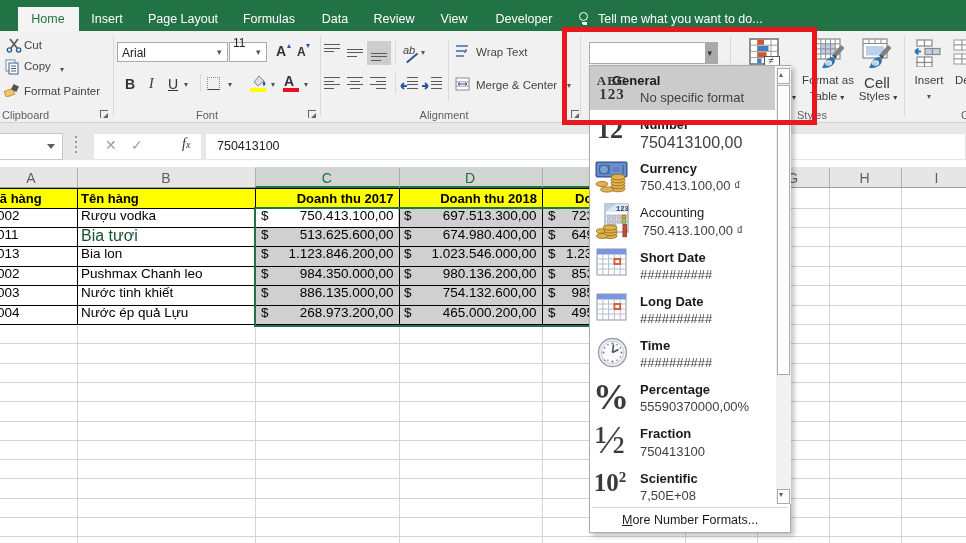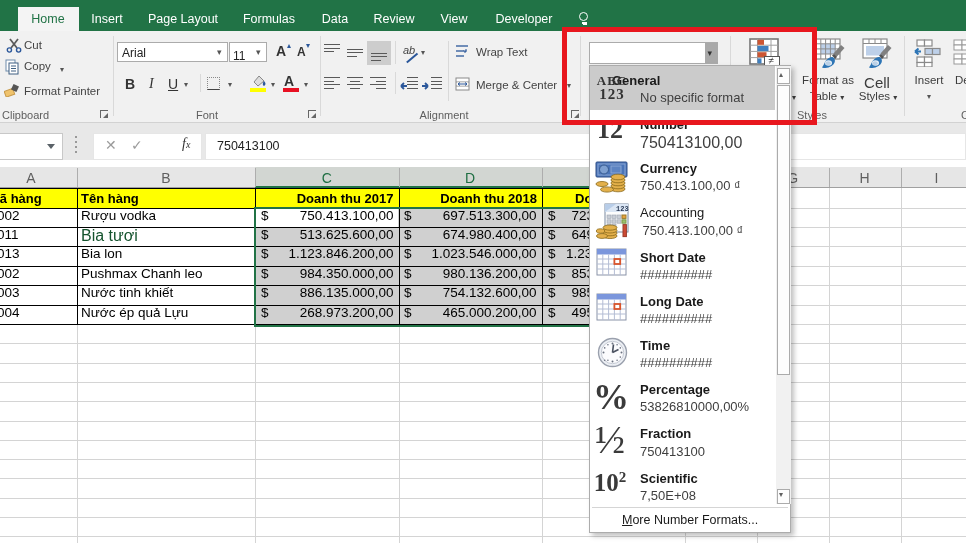--- a/index.html
+++ b/index.html
@@ -13,20 +13,21 @@
 <div class="t ctr" style="left:107px;top:11.5px;font-size:12.5px;color:#fff">Insert</div>
 <div class="t ctr" style="left:183px;top:11.5px;font-size:12.5px;color:#fff">Page Layout</div>
 <div class="t ctr" style="left:269px;top:11.5px;font-size:12.5px;color:#fff">Formulas</div>
 <div class="t ctr" style="left:335px;top:11.5px;font-size:12.5px;color:#fff">Data</div>
 <div class="t ctr" style="left:394px;top:11.5px;font-size:12.5px;color:#fff">Review</div>
 <div class="t ctr" style="left:454px;top:11.5px;font-size:12.5px;color:#fff">View</div>
 <div class="t ctr" style="left:524px;top:11.5px;font-size:12.5px;color:#fff">Developer</div>
 <div class="a" style="left:579px;top:12px;width:9px;height:9px;border:1.3px solid #fff;border-radius:50%"></div>
 <div class="a" style="left:582px;top:22px;width:5px;height:1.5px;background:#fff"></div>
 <div class="a" style="left:582.5px;top:24px;width:4px;height:1.2px;background:#fff"></div>
+<div class="t" style="left:598px;top:12px;font-size:12.5px;color:#fff">Tell me what you want to do...</div>
 <div class="a" style="left:0;top:31px;width:966px;height:92px;background:#f1f1f1;border-bottom:1px solid #d2d2d2"></div>
 <div class="a" style="left:113px;top:36px;width:1px;height:80px;background:#d9d9d9"></div>
 <div class="a" style="left:319.5px;top:36px;width:1px;height:80px;background:#d9d9d9"></div>
 <div class="a" style="left:580px;top:36px;width:1px;height:80px;background:#d9d9d9"></div>
 <div class="a" style="left:730px;top:36px;width:1px;height:80px;background:#d9d9d9"></div>
 <div class="a" style="left:904px;top:36px;width:1px;height:80px;background:#d9d9d9"></div>
 <svg class="a" style="left:6px;top:38px" width="16" height="15" viewBox="0 0 16 15">
 <g stroke="#5a5a5a" stroke-width="1.7" fill="none">
 <line x1="4" y1="1" x2="11" y2="10"></line>
         <line x1="12" y1="1" x2="5" y2="10"></line>
@@ -53,21 +54,21 @@
 <rect x="8" y="1" width="6" height="6" fill="#555" transform="rotate(25 11 4)"></rect>
     </svg>
 <div class="t" style="left:24px;top:85px;font-size:11.5px;color:#444">Format Painter</div>
 <div class="t" style="left:2px;top:109px;font-size:11px;color:#5e5e5e">Clipboard</div>
 <div class="a" style="left:100px;top:110px;width:8px;height:8px;border-top:1.5px solid #666;border-left:1.5px solid #666"></div>
 <div class="a" style="left:103px;top:113px;width:5px;height:5px;background:#666;clip-path:polygon(100% 0,100% 100%,0 100%)"></div>
 <div class="a" style="left:117px;top:42px;width:111px;height:20px;background:#fff;border:1px solid #ababab"></div>
 <div class="t" style="left:122px;top:46px;font-size:12px;color:#222">Arial</div>
 <div class="t" style="left:217px;top:47px;font-size:9px;color:#555">▾</div>
 <div class="a" style="left:229px;top:42px;width:38px;height:20px;background:#fff;border:1px solid #ababab"></div>
-<div class="t" style="left:233px;top:49px;font-size:12px;color:#222">11</div>
+<div class="t" style="left:233px;top:36px;font-size:12px;color:#222">11</div>
 <div class="t" style="left:256px;top:47px;font-size:9px;color:#555">▾</div>
 <div class="t" style="left:276px;top:43px;font-size:14px;font-weight:bold;color:#333">A</div>
 <div class="t" style="left:287px;top:41px;font-size:8px;color:#2b579a">▴</div>
 <div class="t" style="left:297px;top:45px;font-size:12px;font-weight:bold;color:#333">A</div>
 <div class="t" style="left:306px;top:41px;font-size:8px;color:#2b579a">▾</div>
 <div class="t" style="left:125px;top:76px;font-size:14px;font-weight:bold;color:#333">B</div>
 <div class="t" style="left:149px;top:76px;font-size:14px;font-style:italic;font-family:'Liberation Serif',serif;color:#333">I</div>
 <div class="t" style="left:168px;top:76px;font-size:14px;text-decoration:underline;color:#333">U</div>
 <div class="t" style="left:184px;top:80px;font-size:8px;color:#555">▾</div>
 <div class="a" style="left:200px;top:74px;width:1px;height:18px;background:#d9d9d9"></div>
@@ -381,21 +382,21 @@
 <div class="t" style="left:640px;top:178.4px;font-size:13px;color:#3f3f3f">750.413.100,00 ₫</div>
 <div class="t" style="left:640px;top:205.40000000000003px;font-size:13px;font-weight:normal;color:#1a1a1a">Accounting</div>
 <div class="t" style="left:640px;top:222.60000000000002px;font-size:13px;color:#3f3f3f"> 750.413.100,00 ₫</div>
 <div class="t" style="left:640px;top:249.60000000000002px;font-size:13px;font-weight:bold;color:#1a1a1a">Short Date</div>
 <div class="t" style="left:640px;top:266.8px;font-size:13px;color:#3f3f3f">##########</div>
 <div class="t" style="left:640px;top:293.8px;font-size:13px;font-weight:bold;color:#1a1a1a">Long Date</div>
 <div class="t" style="left:640px;top:311.0px;font-size:13px;color:#3f3f3f">##########</div>
 <div class="t" style="left:640px;top:338.00000000000006px;font-size:13px;font-weight:bold;color:#1a1a1a">Time</div>
 <div class="t" style="left:640px;top:355.20000000000005px;font-size:13px;color:#3f3f3f">##########</div>
 <div class="t" style="left:640px;top:382.20000000000005px;font-size:13px;font-weight:bold;color:#1a1a1a">Percentage</div>
-<div class="t" style="left:640px;top:399.40000000000003px;font-size:13px;color:#3f3f3f">53826810000,00%</div>
+<div class="t" style="left:640px;top:399.40000000000003px;font-size:13px;color:#3f3f3f">55590370000,00%</div>
 <div class="t" style="left:640px;top:426.40000000000003px;font-size:13px;font-weight:bold;color:#1a1a1a">Fraction</div>
 <div class="t" style="left:640px;top:443.6px;font-size:13px;color:#3f3f3f">750413100</div>
 <div class="t" style="left:640px;top:470.6px;font-size:13px;font-weight:bold;color:#1a1a1a">Scientific</div>
 <div class="t" style="left:640px;top:487.8px;font-size:13px;color:#3f3f3f">7,50E+08</div>
 <div class="t ctr" style="left:612px;top:72.5px;font-size:13px;font-weight:bold;font-family:'Liberation Serif',serif;color:#333;letter-spacing:1px">ABC</div>
 <div class="t ctr" style="left:612px;top:85.5px;font-size:15px;font-weight:bold;font-family:'Liberation Serif',serif;color:#333;letter-spacing:1px">123</div>
 <div class="t ctr" style="left:610px;top:114.7px;font-size:26px;font-weight:bold;font-family:'Liberation Serif',serif;color:#3a3a3a">12</div>
 <svg class="a" style="left:595px;top:160.9px" width="34" height="32" viewBox="0 0 34 32">
 <rect x="1" y="1" width="31" height="15" rx="1" fill="#4a74b8" stroke="#2f4f87"></rect>
 <rect x="3" y="3" width="27" height="11" fill="none" stroke="#89a6d4"></rect>

